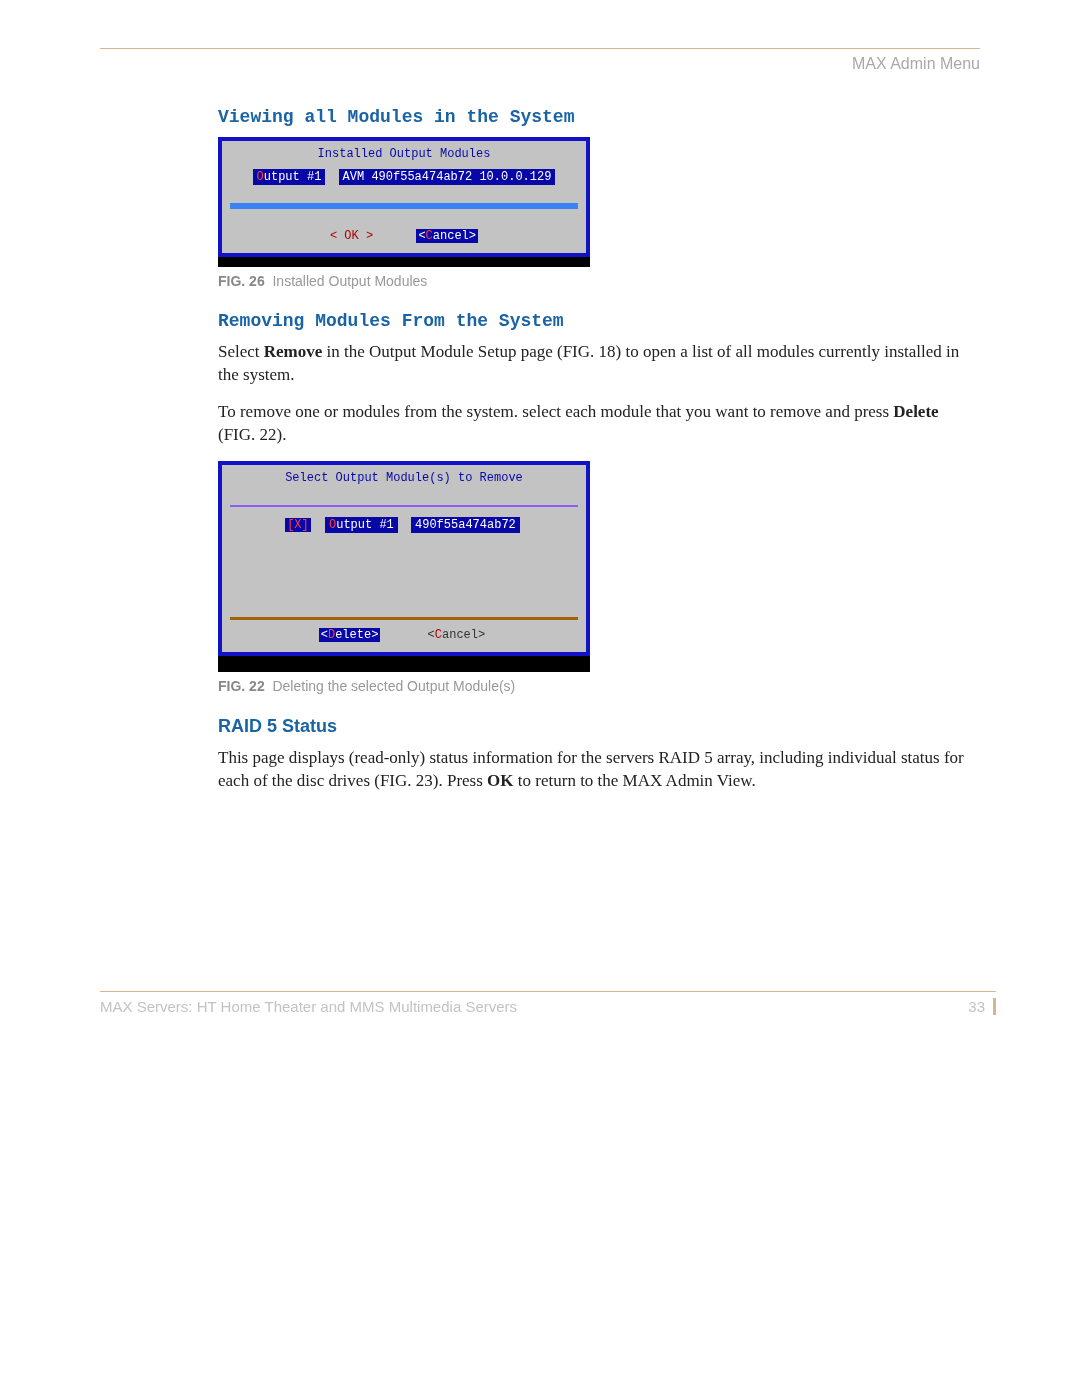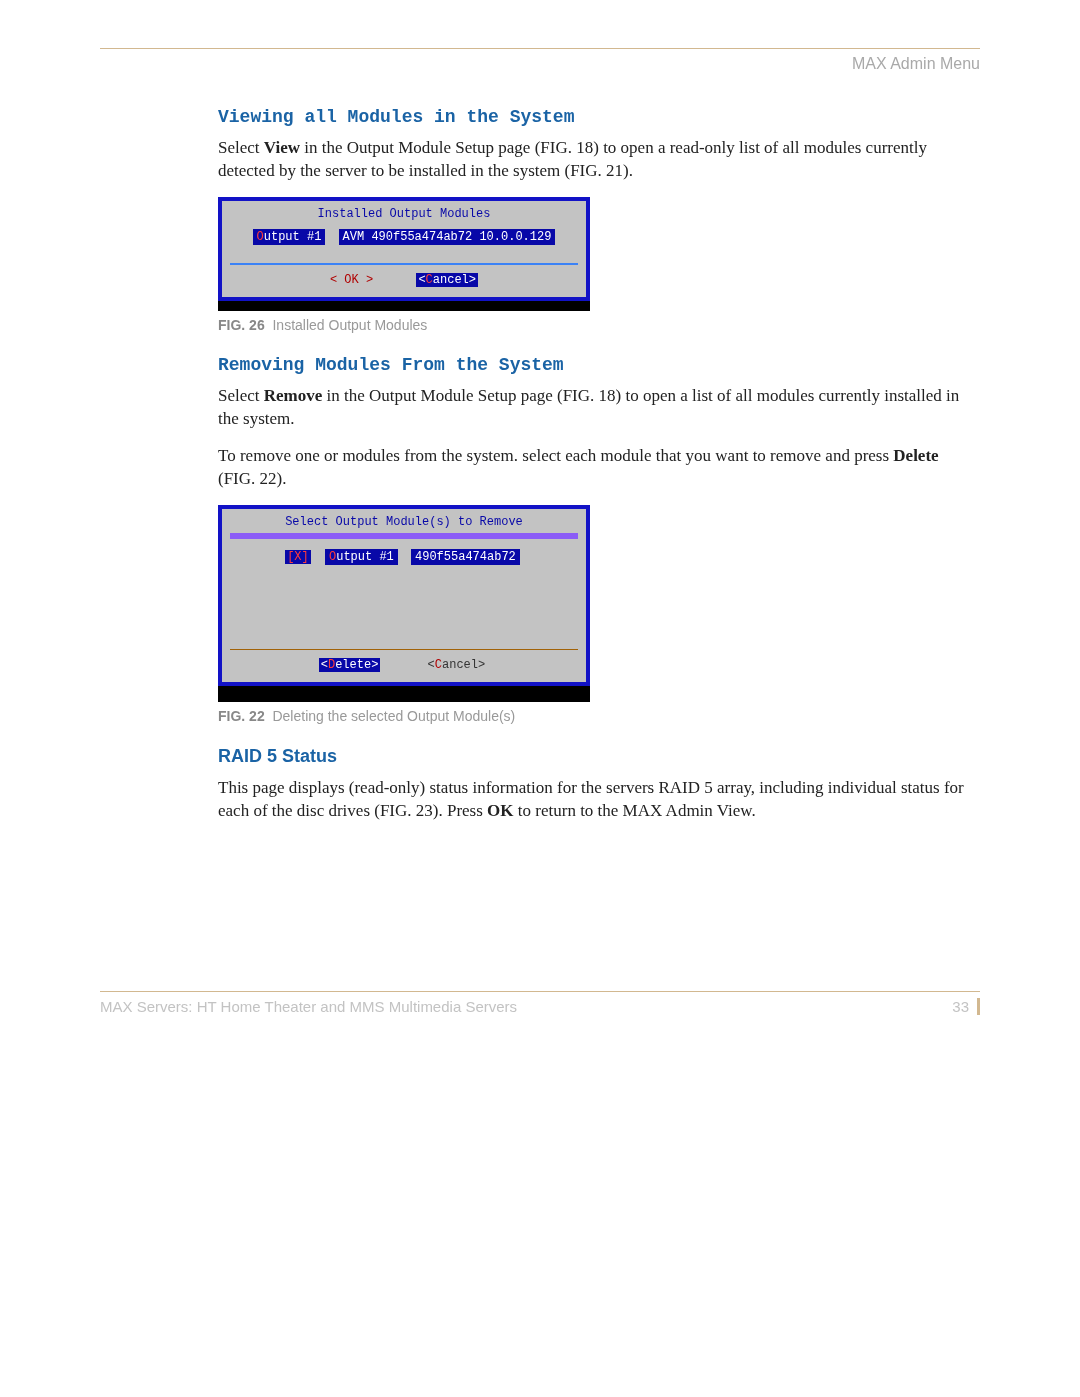--- a/index.html
+++ b/index.html
@@ -80,22 +80,22 @@
     background: #0808a8;
     color: #fff;
     padding: 1px 4px;
     margin: 0 3px;
     font-family: "Courier New", monospace;
     font-size: 12px;
   }
   .chip .hot { color: #ff3b3b; }
   .fig21 .btnrow {
     text-align: center;
-    border-top: 2px solid #3b82f6;
-    padding-top: 8px;
+    border-top: 6px solid #3b82f6;
+    padding-top: 20px;
   }
   .txtbtn {
     display: inline-block;
     font-family: "Courier New", monospace;
     font-size: 12px;
     margin: 0 18px;
   }
   .txtbtn.ok { color: #b00000; }
   .txtbtn.sel {
     background: #0808a8; color: #fff; padding: 0 2px;
@@ -114,37 +114,37 @@
   }
   .fig22 .panel {
     background: #c3c3c3;
     padding: 6px 8px 10px 8px;
     font-family: "Courier New", monospace;
     font-size: 12px;
   }
   .fig22 .title {
     text-align: center;
     color: #0808a8;
-    border-bottom: 6px solid #8b5cf6;
-    padding-bottom: 4px;
+    border-bottom: 2px solid #8b5cf6;
+    padding-bottom: 20px;
     margin-bottom: 10px;
   }
   .fig22 .row {
     text-align: center;
     margin-bottom: 84px;
   }
   .ckbx {
     display:inline-block;
     background:#0808a8; color:#ff3b3b;
     font-family:"Courier New",monospace; font-size:12px;
     padding:0 2px; margin-right:4px;
   }
   .fig22 .btnrow {
     text-align: center;
-    border-top: 1px solid #a16207;
+    border-top: 3px solid #a16207;
     padding-top: 8px;
   }
   .plainbtn {
     display:inline-block;
     font-family:"Courier New",monospace; font-size:12px;
     color:#333; margin: 0 22px;
   }
   .plainbtn .hot { color:#b00000; }
   .fig22-shadow {
     width: 372px; height: 16px; background: #000;
@@ -153,21 +153,21 @@
   .h2 {
     font-family: Arial, Helvetica, sans-serif;
     font-weight: bold;
     color: #1a63a5;
     font-size: 18px;
     margin: 14px 0 10px 0;
   }
 
   .footer {
     position: absolute;
-    left: 100px; right: 100px;
+    left: 100px; right: 84px;
     bottom: 36px;
   }
   .footer .line {
     border-top: 1px solid #d2b890;
     margin-bottom: 6px;
   }
   .footer-row {
     display: flex; justify-content: space-between;
     font-family: Arial, Helvetica, sans-serif;
     font-size: 15px; color: #c3c3c3;
@@ -178,23 +178,20 @@
 <body>
 
 <div class="page">
 
   <div class="rule"></div>
   <div class="header-right">MAX Admin Menu</div>
 
   <div class="content">
 
     <div class="h3">Viewing all Modules in the System</div>
-    <p class="para">
-      <span>Select </span><span class="bold">View</span><span> in the Output Module Setup page (FIG. 18) to open a read-only list of all modules currently detected by the server to be installed in the system (FIG. 21).</span>
-    </p>
 
     <div class="fig21">
       <div class="panel">
         <div class="title">Installed Output Modules</div>
         <div class="row">
           <span class="chip"><span class="hot">O</span><span>utput #1</span></span>
           <span class="chip">AVM 490f55a474ab72 10.0.0.129</span>
         </div>
         <div class="btnrow">
           <span class="txtbtn ok">&lt;  OK  &gt;</span>

